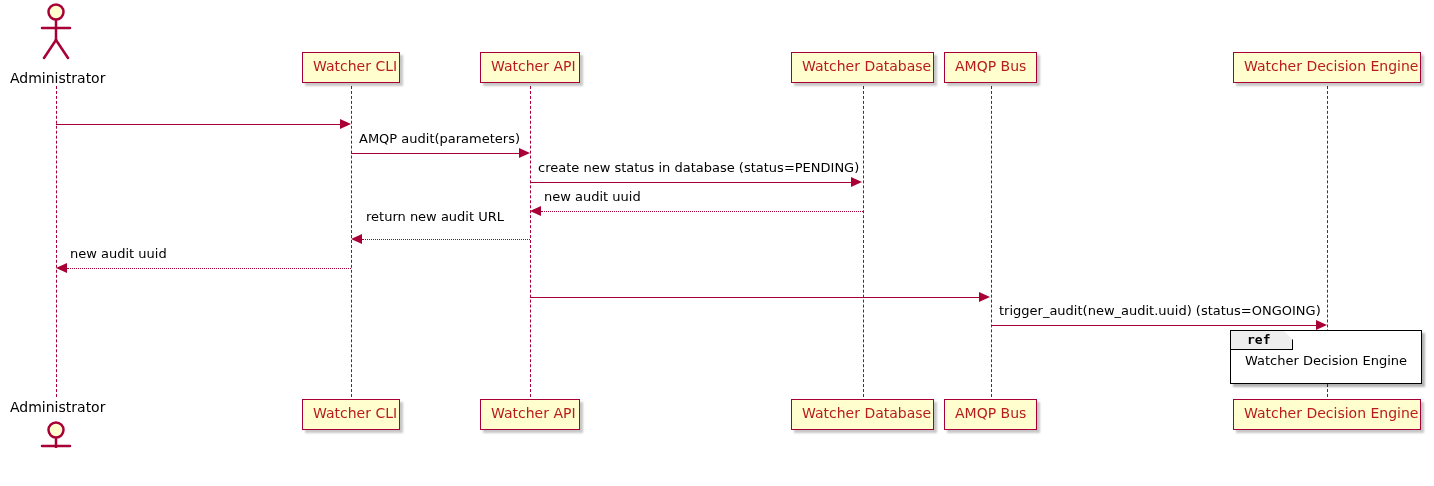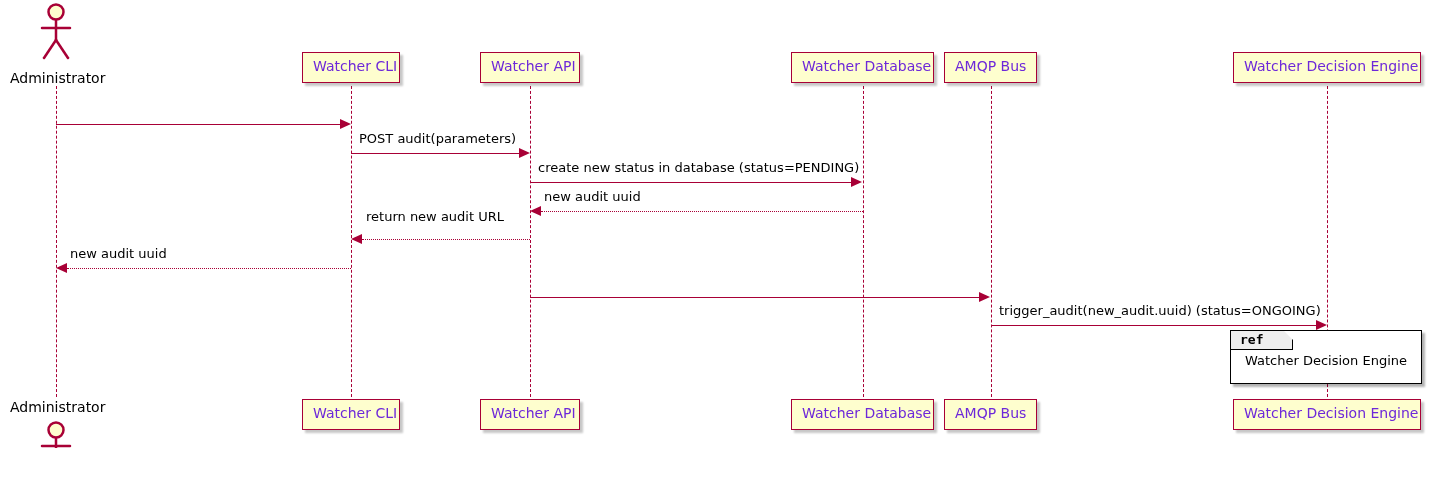--- a/index.html
+++ b/index.html
@@ -22,21 +22,21 @@
     width: 0;
     border-left: 1px dashed #A80036;
     top: 86px;
     height: 311px;
   }
   .participant-box {
     position: absolute;
     background: #FEFECE;
     border: 1.5px solid #A80036;
     box-shadow: 3px 3px 2px rgba(0,0,0,0.22);
-    color: #6d28d9;
+    color: #b91c1c;
     font-size: 14px;
     line-height: 1;
     padding: 6px 10px 7px 10px;
     white-space: nowrap;
     box-sizing: border-box;
     text-align: center;
   }
   .actor-wrap {
     position: absolute;
     text-align: center;
@@ -87,21 +87,21 @@
     position: absolute;
     left: 0;
     top: 0;
     height: 19px;
     background: #EEEEEE;
     border-right: 1.6px solid #000000;
     border-bottom: 1.6px solid #000000;
     font-weight: bold;
     font-size: 13px;
     font-family: "DejaVu Sans Mono", monospace;
-    padding: 1px 18px 0 9px;
+    padding: 1px 18px 0 16px;
     box-sizing: border-box;
     color: #000000;
     clip-path: polygon(0 0, calc(100% - 9px) 0, 100% 9px, 100% 100%, 0 100%);
   }
   .ref-body {
     position: absolute;
     left: 0;
     top: 21px;
     width: 100%;
     text-align: center;
@@ -156,21 +156,21 @@
 
   <div class="participant-box" style="left:302px; top:399px; width:98px; height:31px;">Watcher CLI</div>
   <div class="participant-box" style="left:480px; top:399px; width:100px; height:31px;">Watcher API</div>
   <div class="participant-box" style="left:791px; top:399px; width:143px; height:31px;">Watcher Database</div>
   <div class="participant-box" style="left:944px; top:399px; width:93px; height:31px;">AMQP Bus</div>
   <div class="participant-box" style="left:1233px; top:399px; width:188px; height:31px;">Watcher Decision Engine</div>
 
   <div class="msg-line" style="left:56px; top:124px; width:287px;"></div>
   <div class="arrowhead right" style="left:340px; top:119px;"></div>
 
-  <div class="msg-label" style="left:359px; top:131px;">POST audit(parameters)</div>
+  <div class="msg-label" style="left:359px; top:131px;">AMQP audit(parameters)</div>
   <div class="msg-line" style="left:351px; top:153px; width:171px;"></div>
   <div class="arrowhead right" style="left:519px; top:148px;"></div>
 
   <div class="msg-label" style="left:538px; top:160px;">create new status in database (status=PENDING)</div>
   <div class="msg-line" style="left:530px; top:182px; width:324px;"></div>
   <div class="arrowhead right" style="left:851px; top:177px;"></div>
 
   <div class="msg-label" style="left:544px; top:189px;">new audit uuid</div>
   <div class="msg-line dotted" style="left:541px; top:211px; width:322px;"></div>
   <div class="arrowhead left" style="left:530px; top:206px;"></div>

